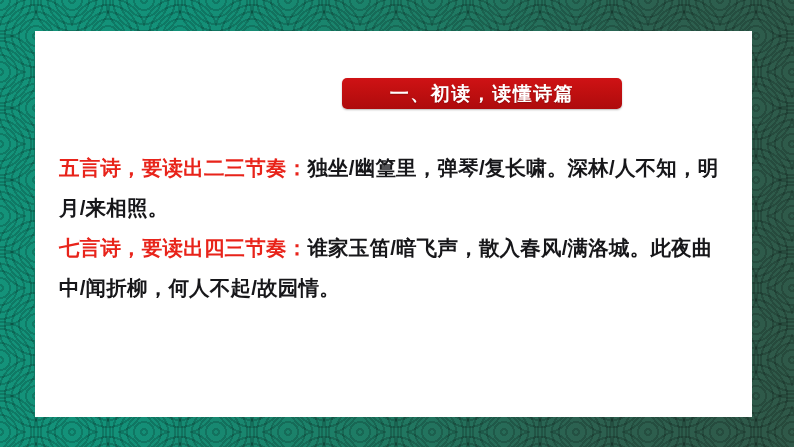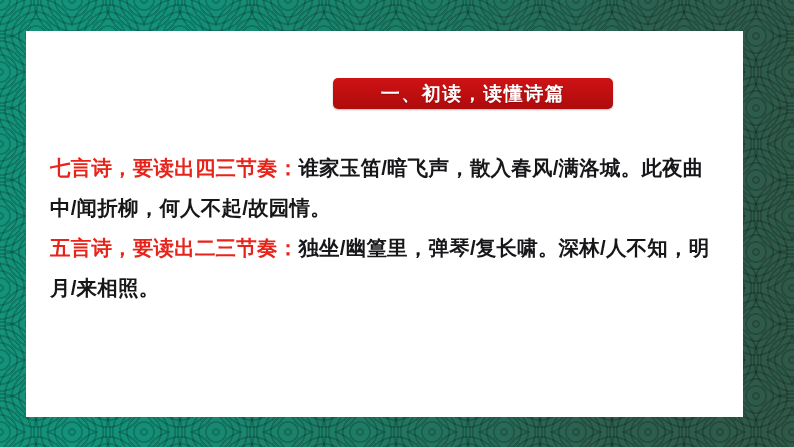--- a/index.html
+++ b/index.html
@@ -100,21 +100,21 @@
         transparent 39px);
     background-size: 72px 72px;
     background-repeat: repeat;
     opacity: .85;
     pointer-events: none;
   }
 
   
   #content-card {
     position: absolute;
-    left: 26px;
+    left: 35px;
     top: 31px;
     width: 717px;
     height: 386px;
     background: #ffffff;
   }
 
   
   #section-banner {
     position: absolute;
     left: 307px;    
@@ -170,23 +170,23 @@
 
   <div id="content-card">
 
     <div id="section-banner">
       <span class="banner-text">一、初读，读懂诗篇</span>
     </div>
 
     <div id="body-text">
 
       <p>
-        <span class="lead-red">七言诗，要读出四三节奏：</span><span class="rest-black">谁家玉笛/暗飞声，散入春风/满洛城。此夜曲中/闻折柳，何人不起/故园情。</span>
+        <span class="lead-red">五言诗，要读出二三节奏：</span><span class="rest-black">独坐/幽篁里，弹琴/复长啸。深林/人不知，明月/来相照。</span>
       </p>
 
       <p>
-        <span class="lead-red">五言诗，要读出二三节奏：</span><span class="rest-black">独坐/幽篁里，弹琴/复长啸。深林/人不知，明月/来相照。</span>
+        <span class="lead-red">七言诗，要读出四三节奏：</span><span class="rest-black">谁家玉笛/暗飞声，散入春风/满洛城。此夜曲中/闻折柳，何人不起/故园情。</span>
       </p>
 
     </div>
 
   </div>
 </div>
 
 </body></html>

